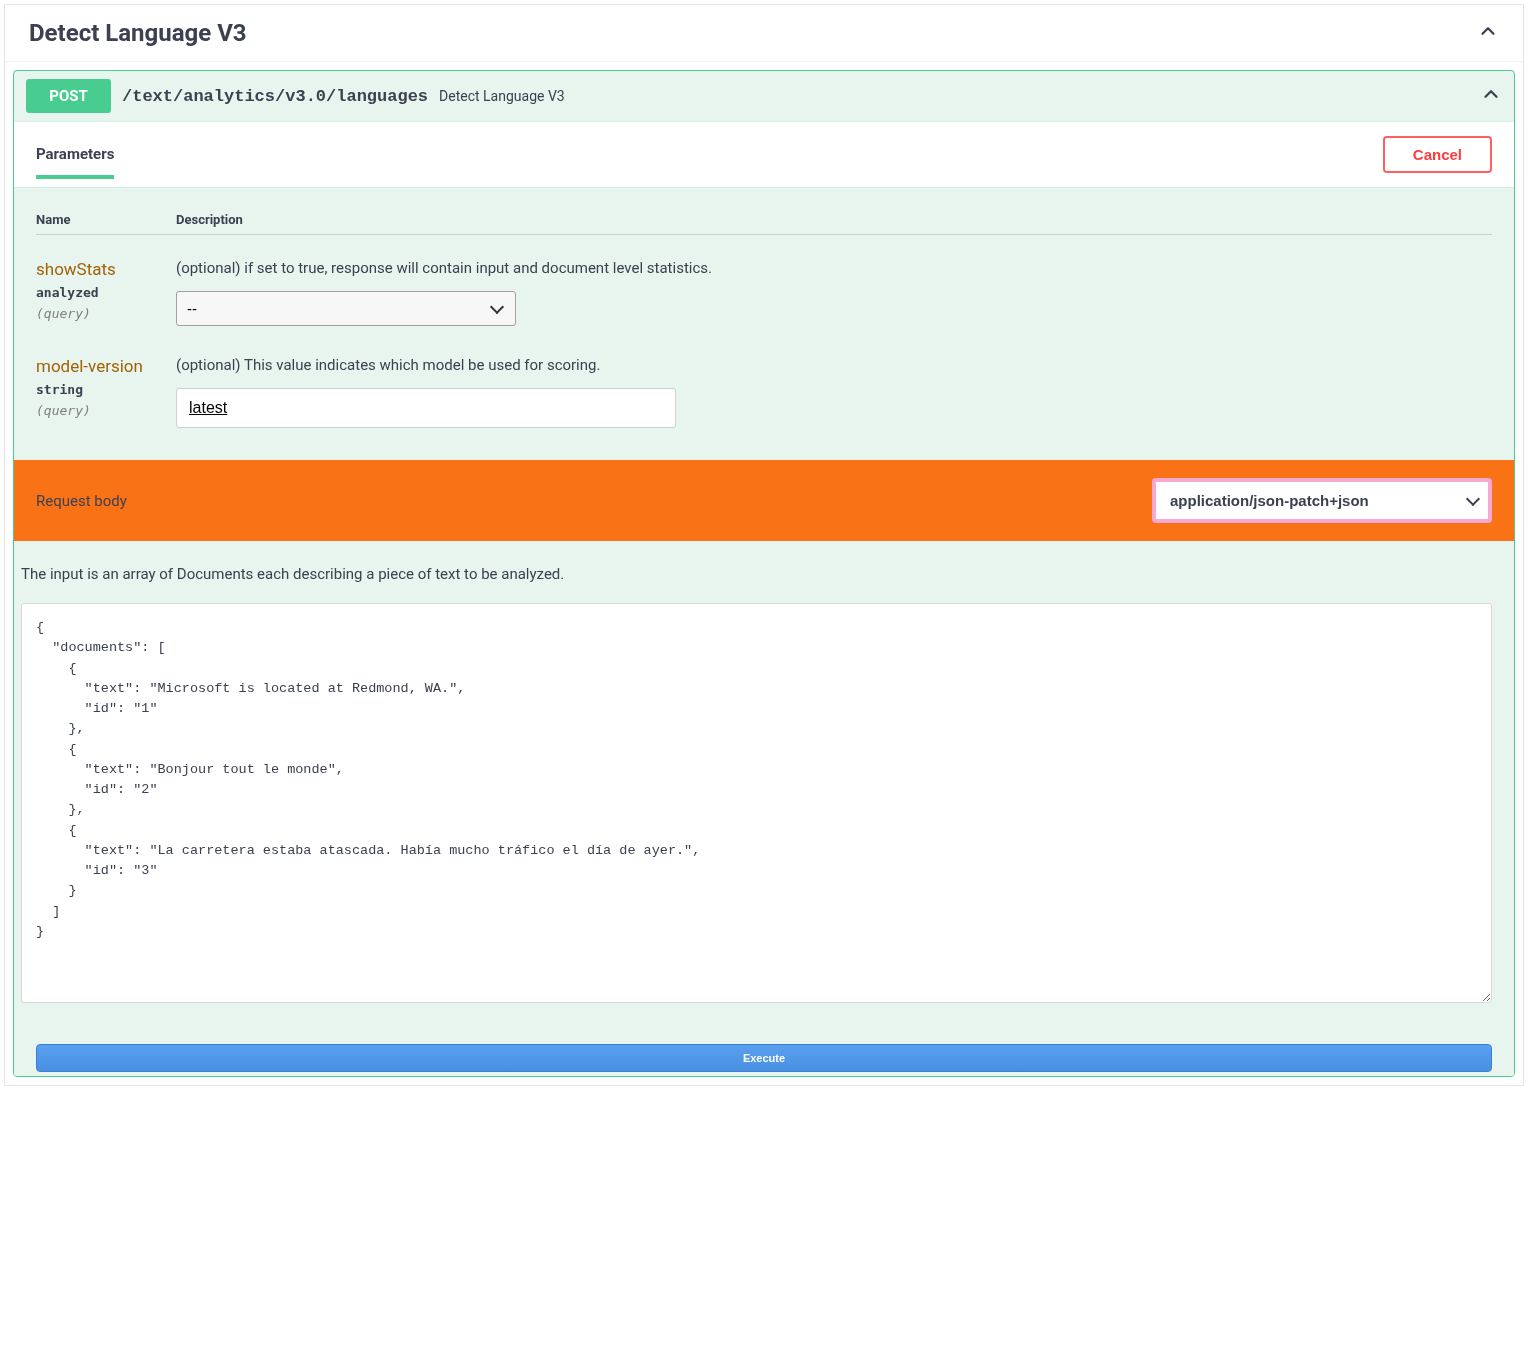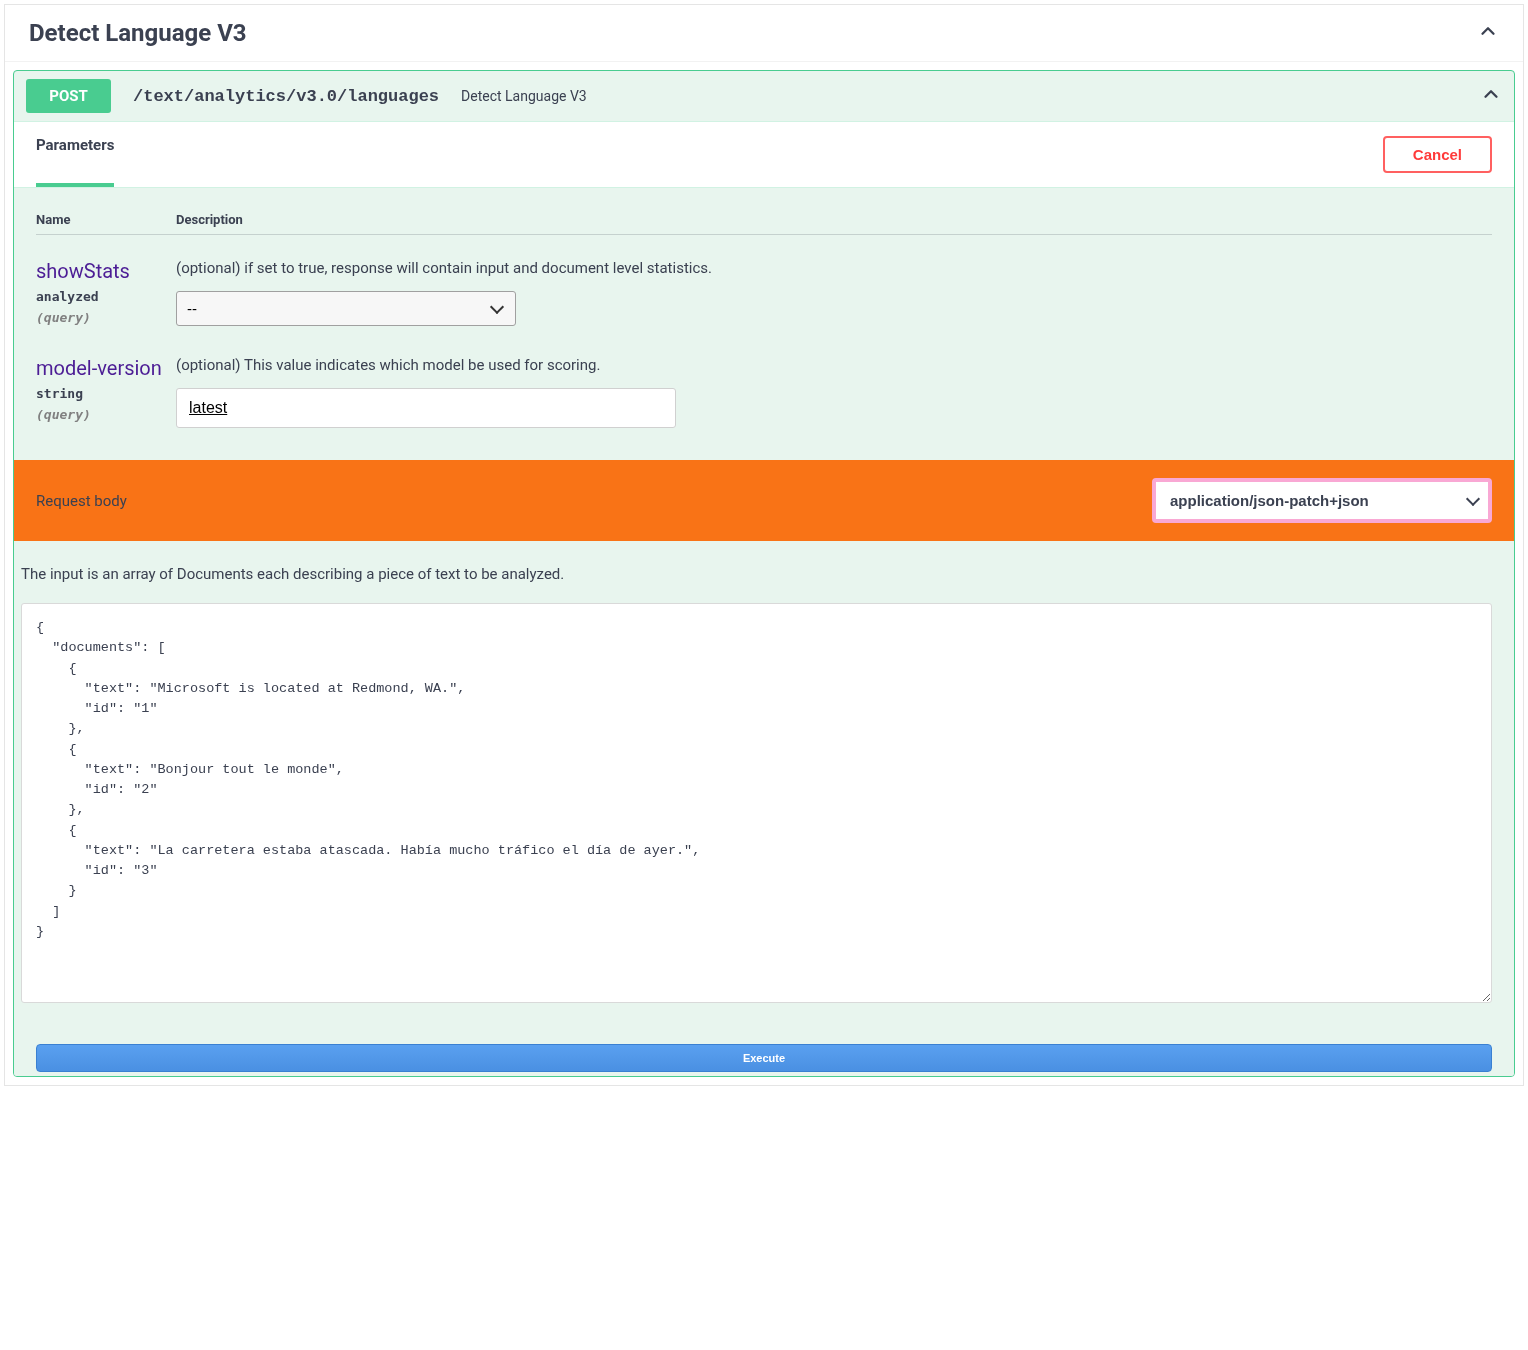--- a/index.html
+++ b/index.html
@@ -35,21 +35,21 @@
     margin: 8px 8px 8px 8px;
     border: 1px solid #49cc90;
     border-radius: 4px;
     background: #e8f5ee;
     overflow: hidden;
   }
   .endpoint-row {
     display: flex;
     align-items: center;
     padding: 8px 12px;
-    gap: 22px;
+    gap: 11px;
   }
   .method-badge {
     background: #49cc90;
     color: #fff;
     font-weight: 700;
     padding: 8px 0;
     width: 85px;
     text-align: center;
     border-radius: 3px;
     font-size: 15px;
@@ -61,20 +61,21 @@
     color: #3b4151;
   }
   .endpoint-desc {
     color: #3b4151;
     font-size: 14px;
     flex: 1;
   }
   .tabs-row {
     background: #fff;
     display: flex;
+    align-items: center;
     padding: 14px 22px;
     border-top: 1px solid rgba(73,204,144,0.25);
     border-bottom: 1px solid rgba(73,204,144,0.25);
     gap: 30px;
   }
   .tab {
     font-weight: 700;
     font-size: 15px;
     color: #3b4151;
     padding-bottom: 12px;
@@ -106,38 +107,37 @@
     border-bottom: 1px solid rgba(59,65,81,0.2);
     margin-bottom: 14px;
   }
   .col-name { width: 140px; flex-shrink: 0; }
   .col-desc { flex: 1; }
   .param-row {
     display: flex;
     padding: 10px 0 20px 0;
   }
   .param-name {
-    font-size: 20px;
+    font-size: 17px;
     font-weight: 400;
-    color: #4c1d95;
+    color: #a16207;
   }
   .param-type {
     font-family: "SFMono-Regular", Consolas, monospace;
     font-size: 13px;
     font-weight: 700;
     color: #3b4151;
     margin-top: 6px;
   }
   .param-loc {
     font-family: "SFMono-Regular", Consolas, monospace;
     font-size: 13px;
     font-style: italic;
     color: #808080;
     margin-top: 6px;
-    font-weight: bold;
   }
   .param-desc-text {
     font-size: 15px;
     color: #3b4151;
     margin-bottom: 14px;
   }
   select.param-input {
     width: 340px;
     padding: 8px 10px;
     font-size: 15px;

